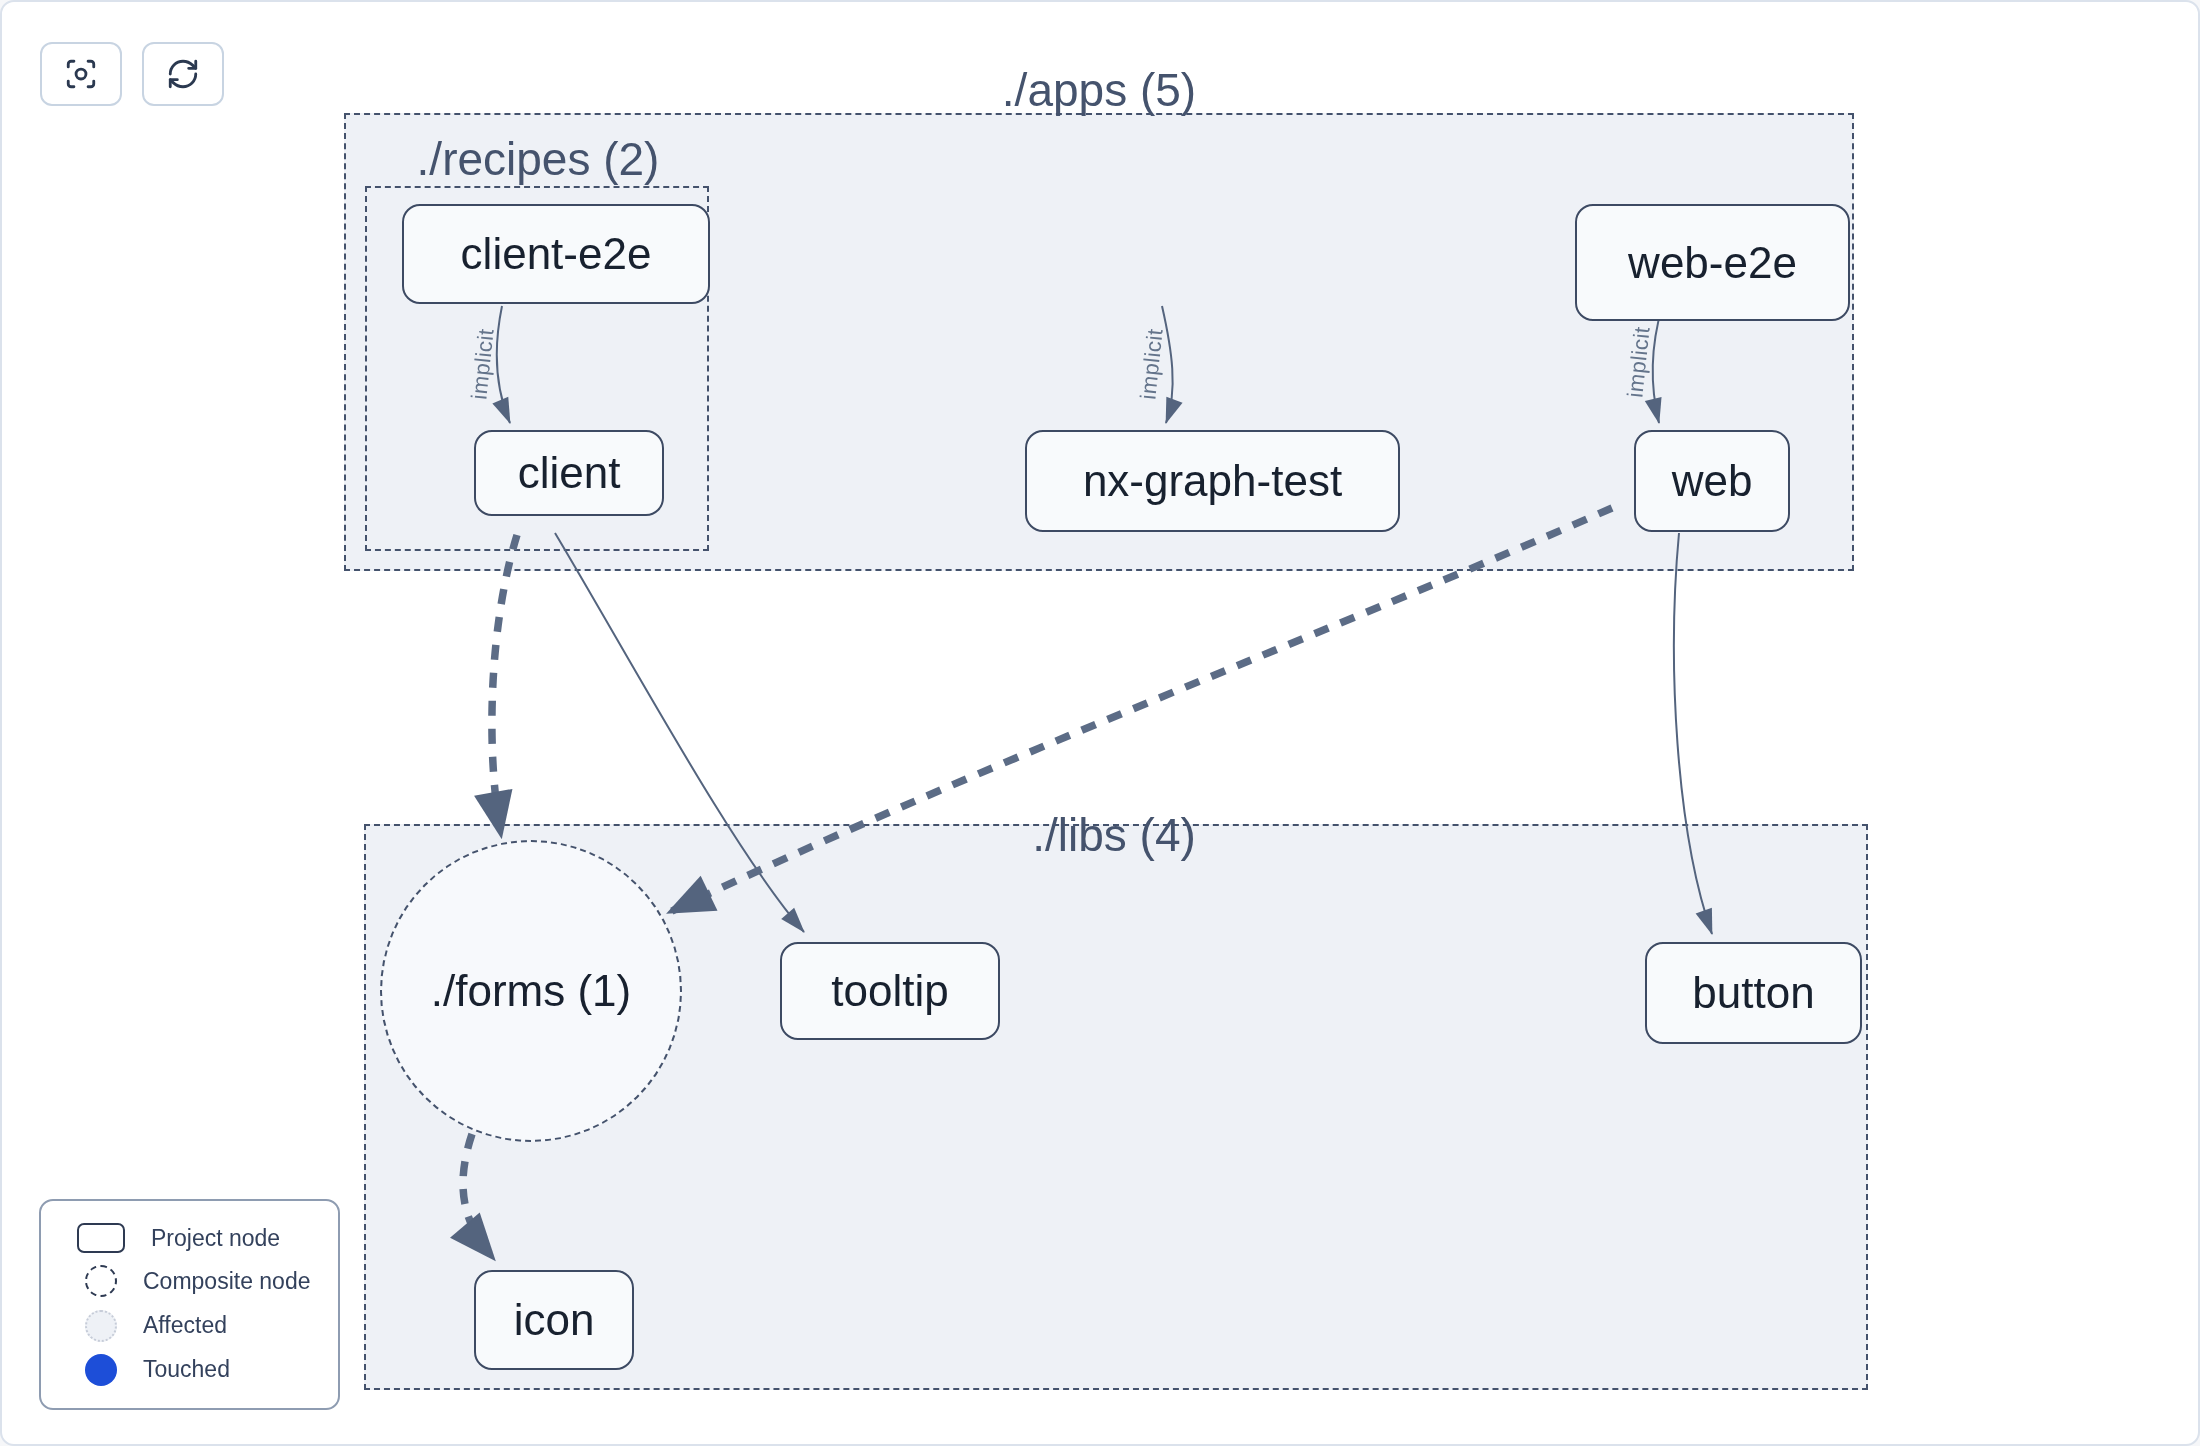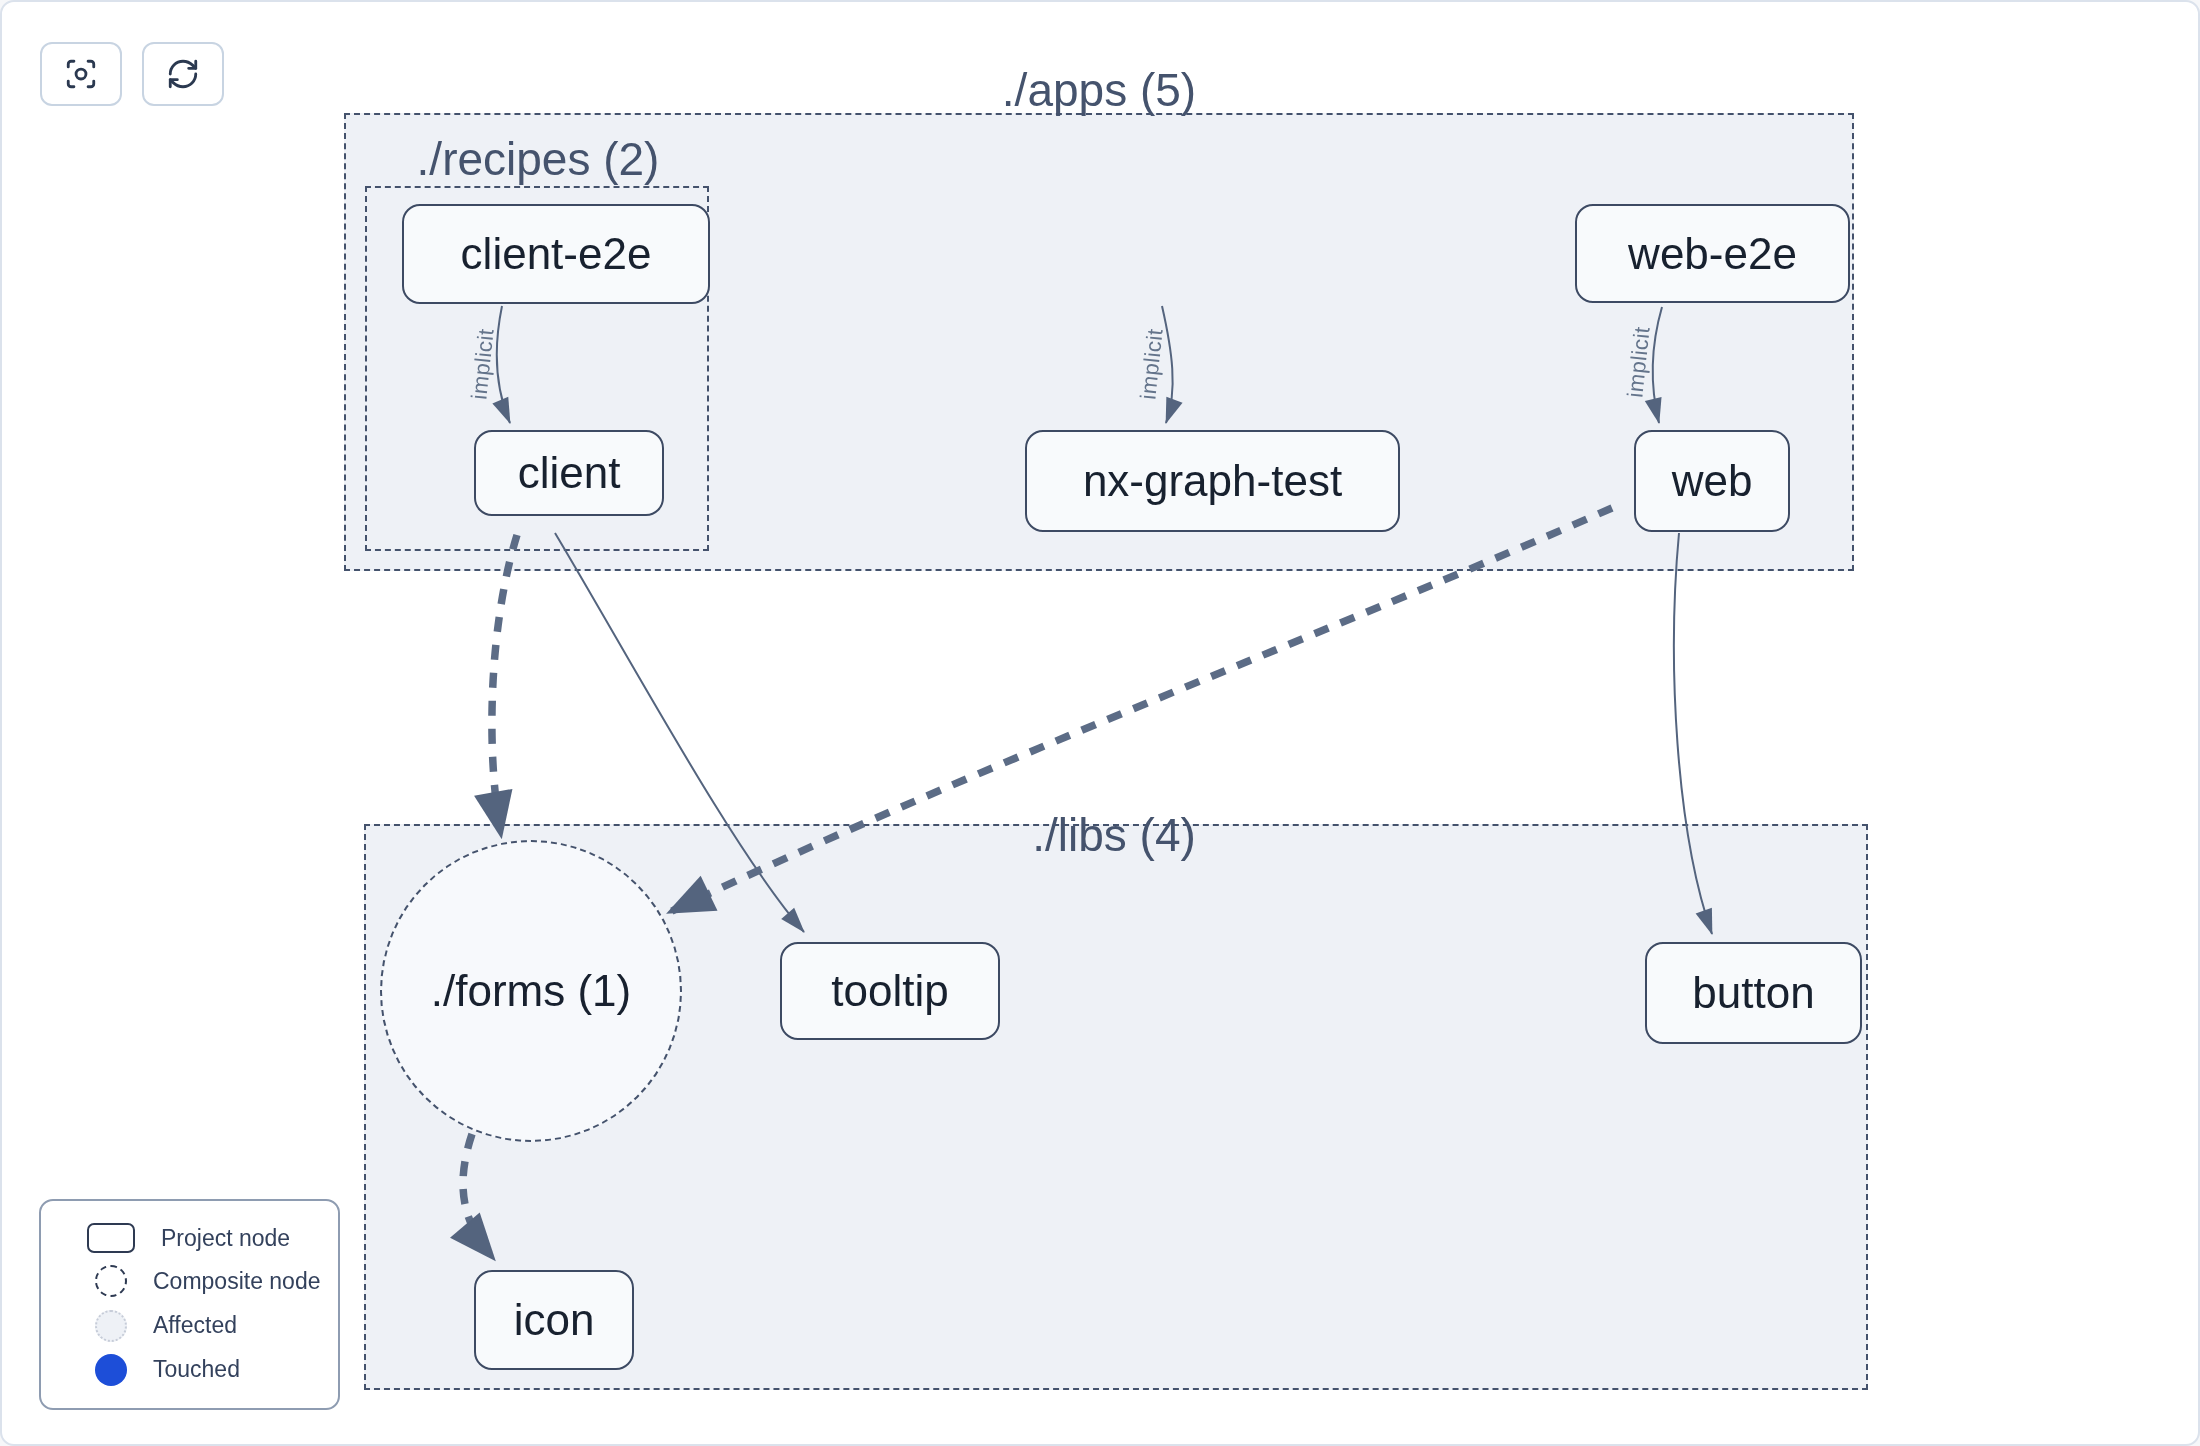--- a/index.html
+++ b/index.html
@@ -37,21 +37,21 @@
     width:82px;height:64px;background:#fff;border:2px solid #c8d4e2;border-radius:12px;
     display:flex;align-items:center;justify-content:center;cursor:pointer;padding:0;
   }
   .tool-btn svg{width:34px;height:34px;}
   
   #legend{
     position:absolute;left:37px;top:1197px;width:301px;height:211px;z-index:10;
     background:#fff;border:2px solid #8e9cb1;border-radius:14px;
     display:flex;flex-direction:column;justify-content:space-evenly;padding:10px 0;
   }
-  .legend-row{display:flex;align-items:center;gap:26px;padding-left:46px;}
+  .legend-row{display:flex;align-items:center;gap:26px;padding-left:36px;}
   .legend-row .swatch{flex:0 0 auto;display:block;}
   .swatch-project{width:48px;height:30px;border:2.5px solid #2e3a52;border-radius:7px;background:#fff;}
   .swatch-composite{width:32px;height:32px;border:2px dashed #2e3a52;border-radius:50%;background:#fff;margin-left:8px;}
   .swatch-affected{width:32px;height:32px;border:2px dotted #c6ccd8;border-radius:50%;background:#eef1f6;margin-left:8px;}
   .swatch-touched{width:32px;height:32px;border-radius:50%;background:#1d4ed8;margin-left:8px;}
   .legend-label{font-size:23px;color:#33415c;}
 </style>
 </head>
 <body>
 
@@ -78,21 +78,21 @@
     <path d="M 1610 506 C 1340 625, 960 770, 668 910" fill="none" stroke="#5c6c86" stroke-width="7.5" stroke-dasharray="15 13" marker-end="url(#arrow-thick)"></path>
     <path d="M 1677 531 C 1665 660, 1674 830, 1710 932" fill="none" stroke="#54647e" stroke-width="2" marker-end="url(#arrow-thin)"></path>
     <path d="M 470 1132 C 452 1186, 462 1222, 491 1256" fill="none" stroke="#5c6c86" stroke-width="7.5" stroke-dasharray="15 13" marker-end="url(#arrow-thick)"></path>
   </svg>
 
   <div class="group-title" style="left:1097px;top:63px;">./apps (5)</div>
   <div class="group-title" style="left:536px;top:132px;">./recipes (2)</div>
   <div class="group-title" style="left:1112px;top:772px;margin-top:36px;">./libs (4)</div>
 
   <div class="node" style="left:380px;top:202px;width:308px;height:100px;">client-e2e</div>
-  <div class="node" style="left:1553px;top:202px;width:275px;height:99px;">web-e2e</div>
+  <div class="node" style="left:1553px;top:202px;width:275px;height:117px;">web-e2e</div>
   <div class="node" style="left:452px;top:428px;width:190px;height:86px;">client</div>
   <div class="node" style="left:1003px;top:428px;width:375px;height:102px;">nx-graph-test</div>
   <div class="node" style="left:1612px;top:428px;width:156px;height:102px;">web</div>
   <div class="node" style="left:758px;top:940px;width:220px;height:98px;">tooltip</div>
   <div class="node" style="left:1623px;top:940px;width:217px;height:102px;">button</div>
   <div class="node" style="left:452px;top:1268px;width:160px;height:100px;">icon</div>
 
   <div class="composite-circle" style="left:378px;top:838px;width:302px;height:302px;">./forms (1)</div>
 
   <div class="edge-label" style="left:481px;top:362px;">implicit</div>

